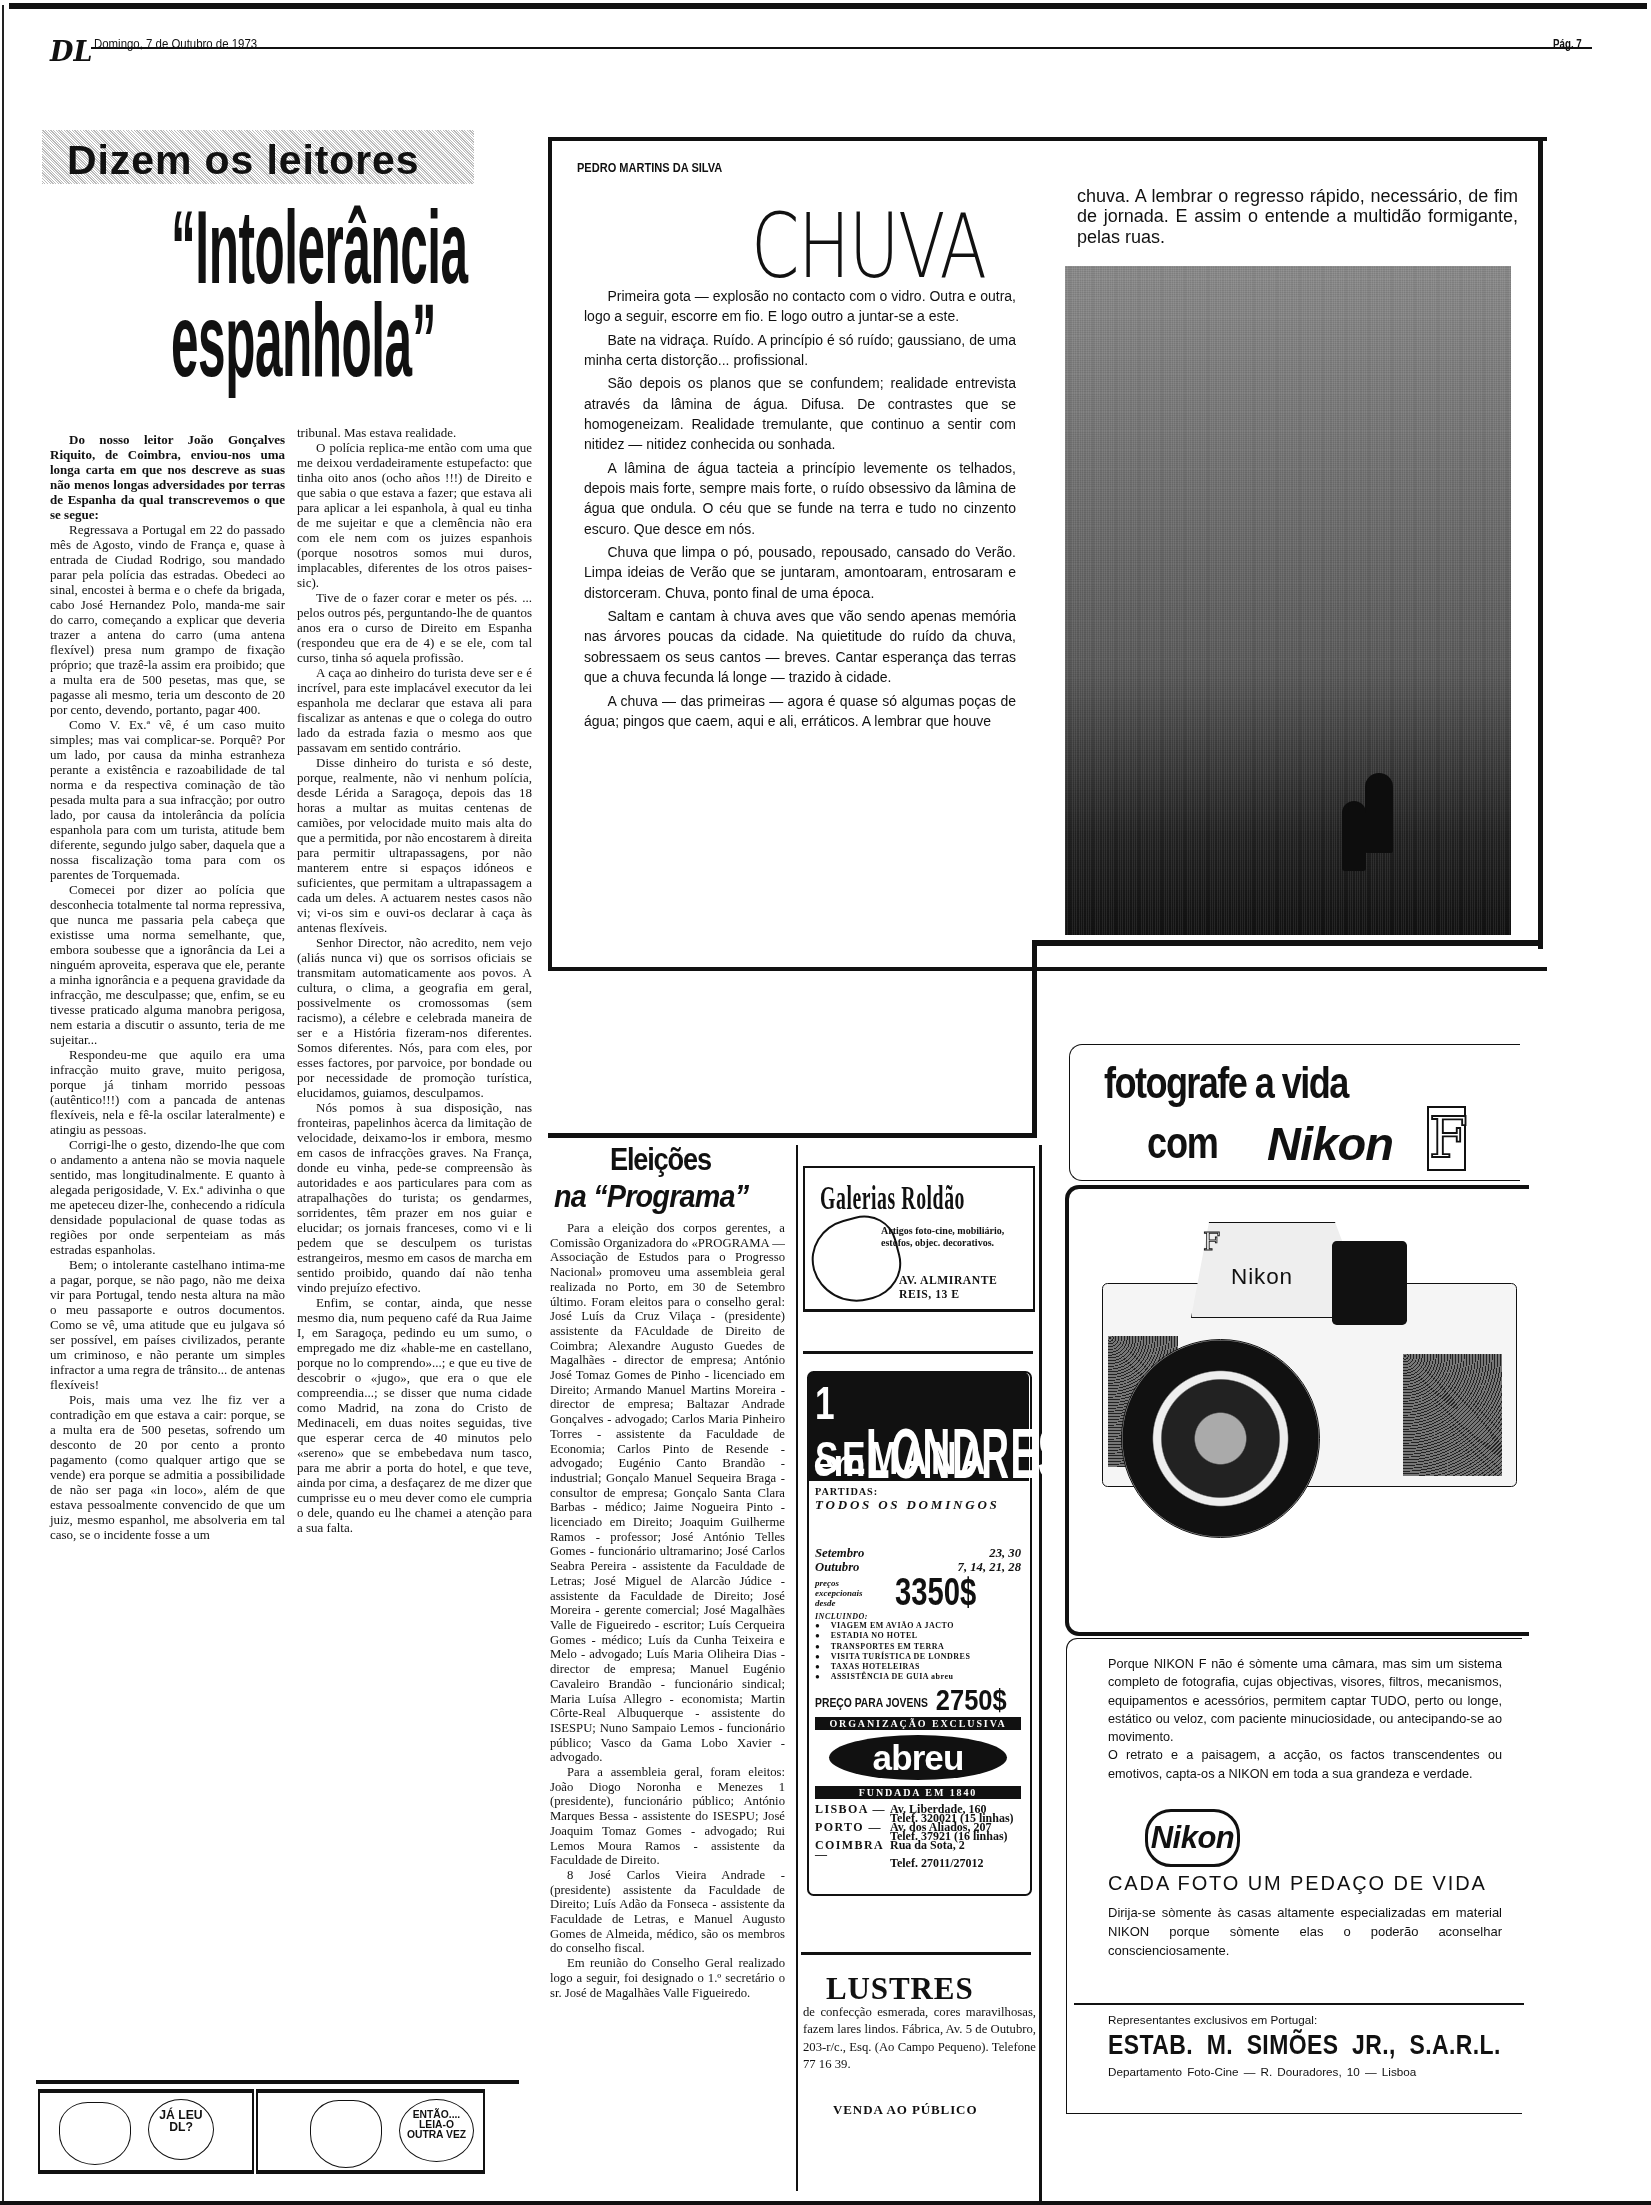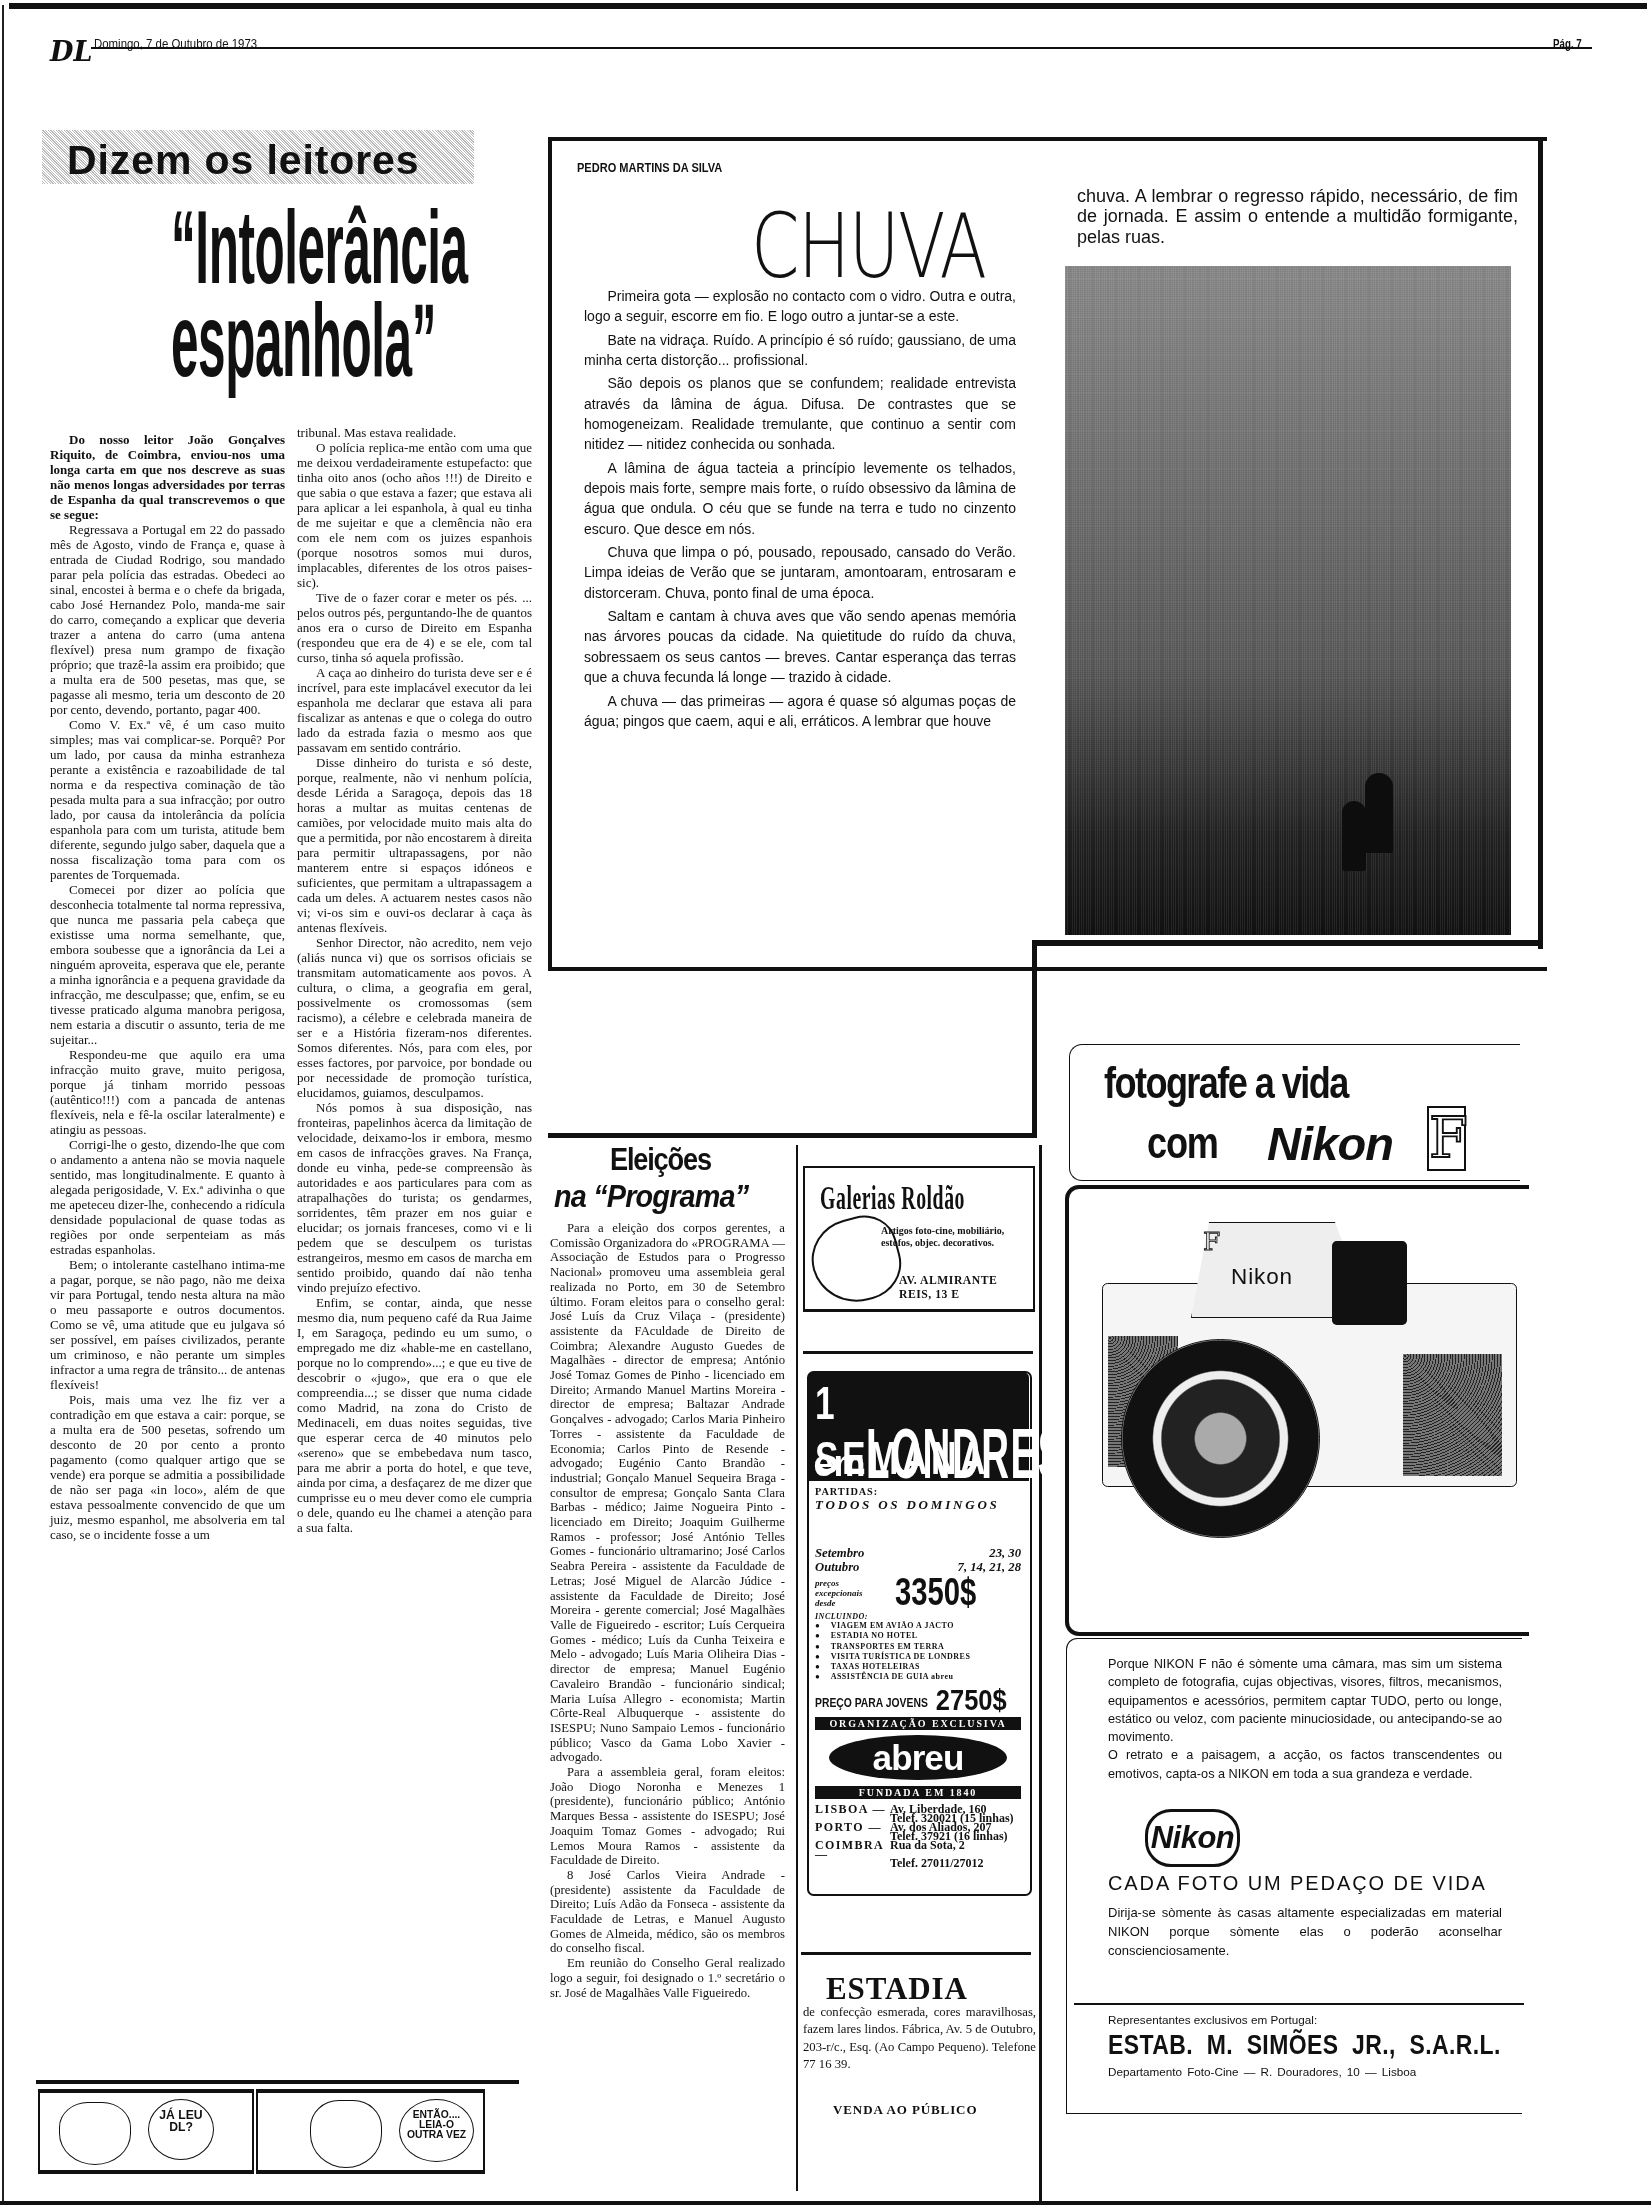--- a/index.html
+++ b/index.html
@@ -260,21 +260,21 @@
         <span>Rua da Sota, 2</span>
       </div>
     <div>
         <span class="city"></span>
         <span>Telef. 27011/27012</span>
       </div>
   </div>
 </div>
 <div class="abs sep" style="left:801px;top:1952px;width:230px;"></div>
 
-<div class="abs lus-title">ESTADIA</div>
+<div class="abs lus-title">LUSTRES</div>
 <div class="abs lus-text">de confecção esmerada, cores maravilhosas, fazem lares lindos. Fábrica, Av. 5 de Outubro, 203-r/c., Esq. (Ao Campo Pequeno). Telefone 77 16 39.</div>
 <div class="abs lus-venda">VENDA AO PÚBLICO</div>
 
 <div class="abs nk-head"></div>
 <div class="abs nk-l1">fotografe a vida</div>
 <div class="abs nk-com">com</div>
 <div class="abs nk-brand">Nikon</div>
 <div class="abs nk-F">F</div>
 
 <div class="abs nk-photo">

